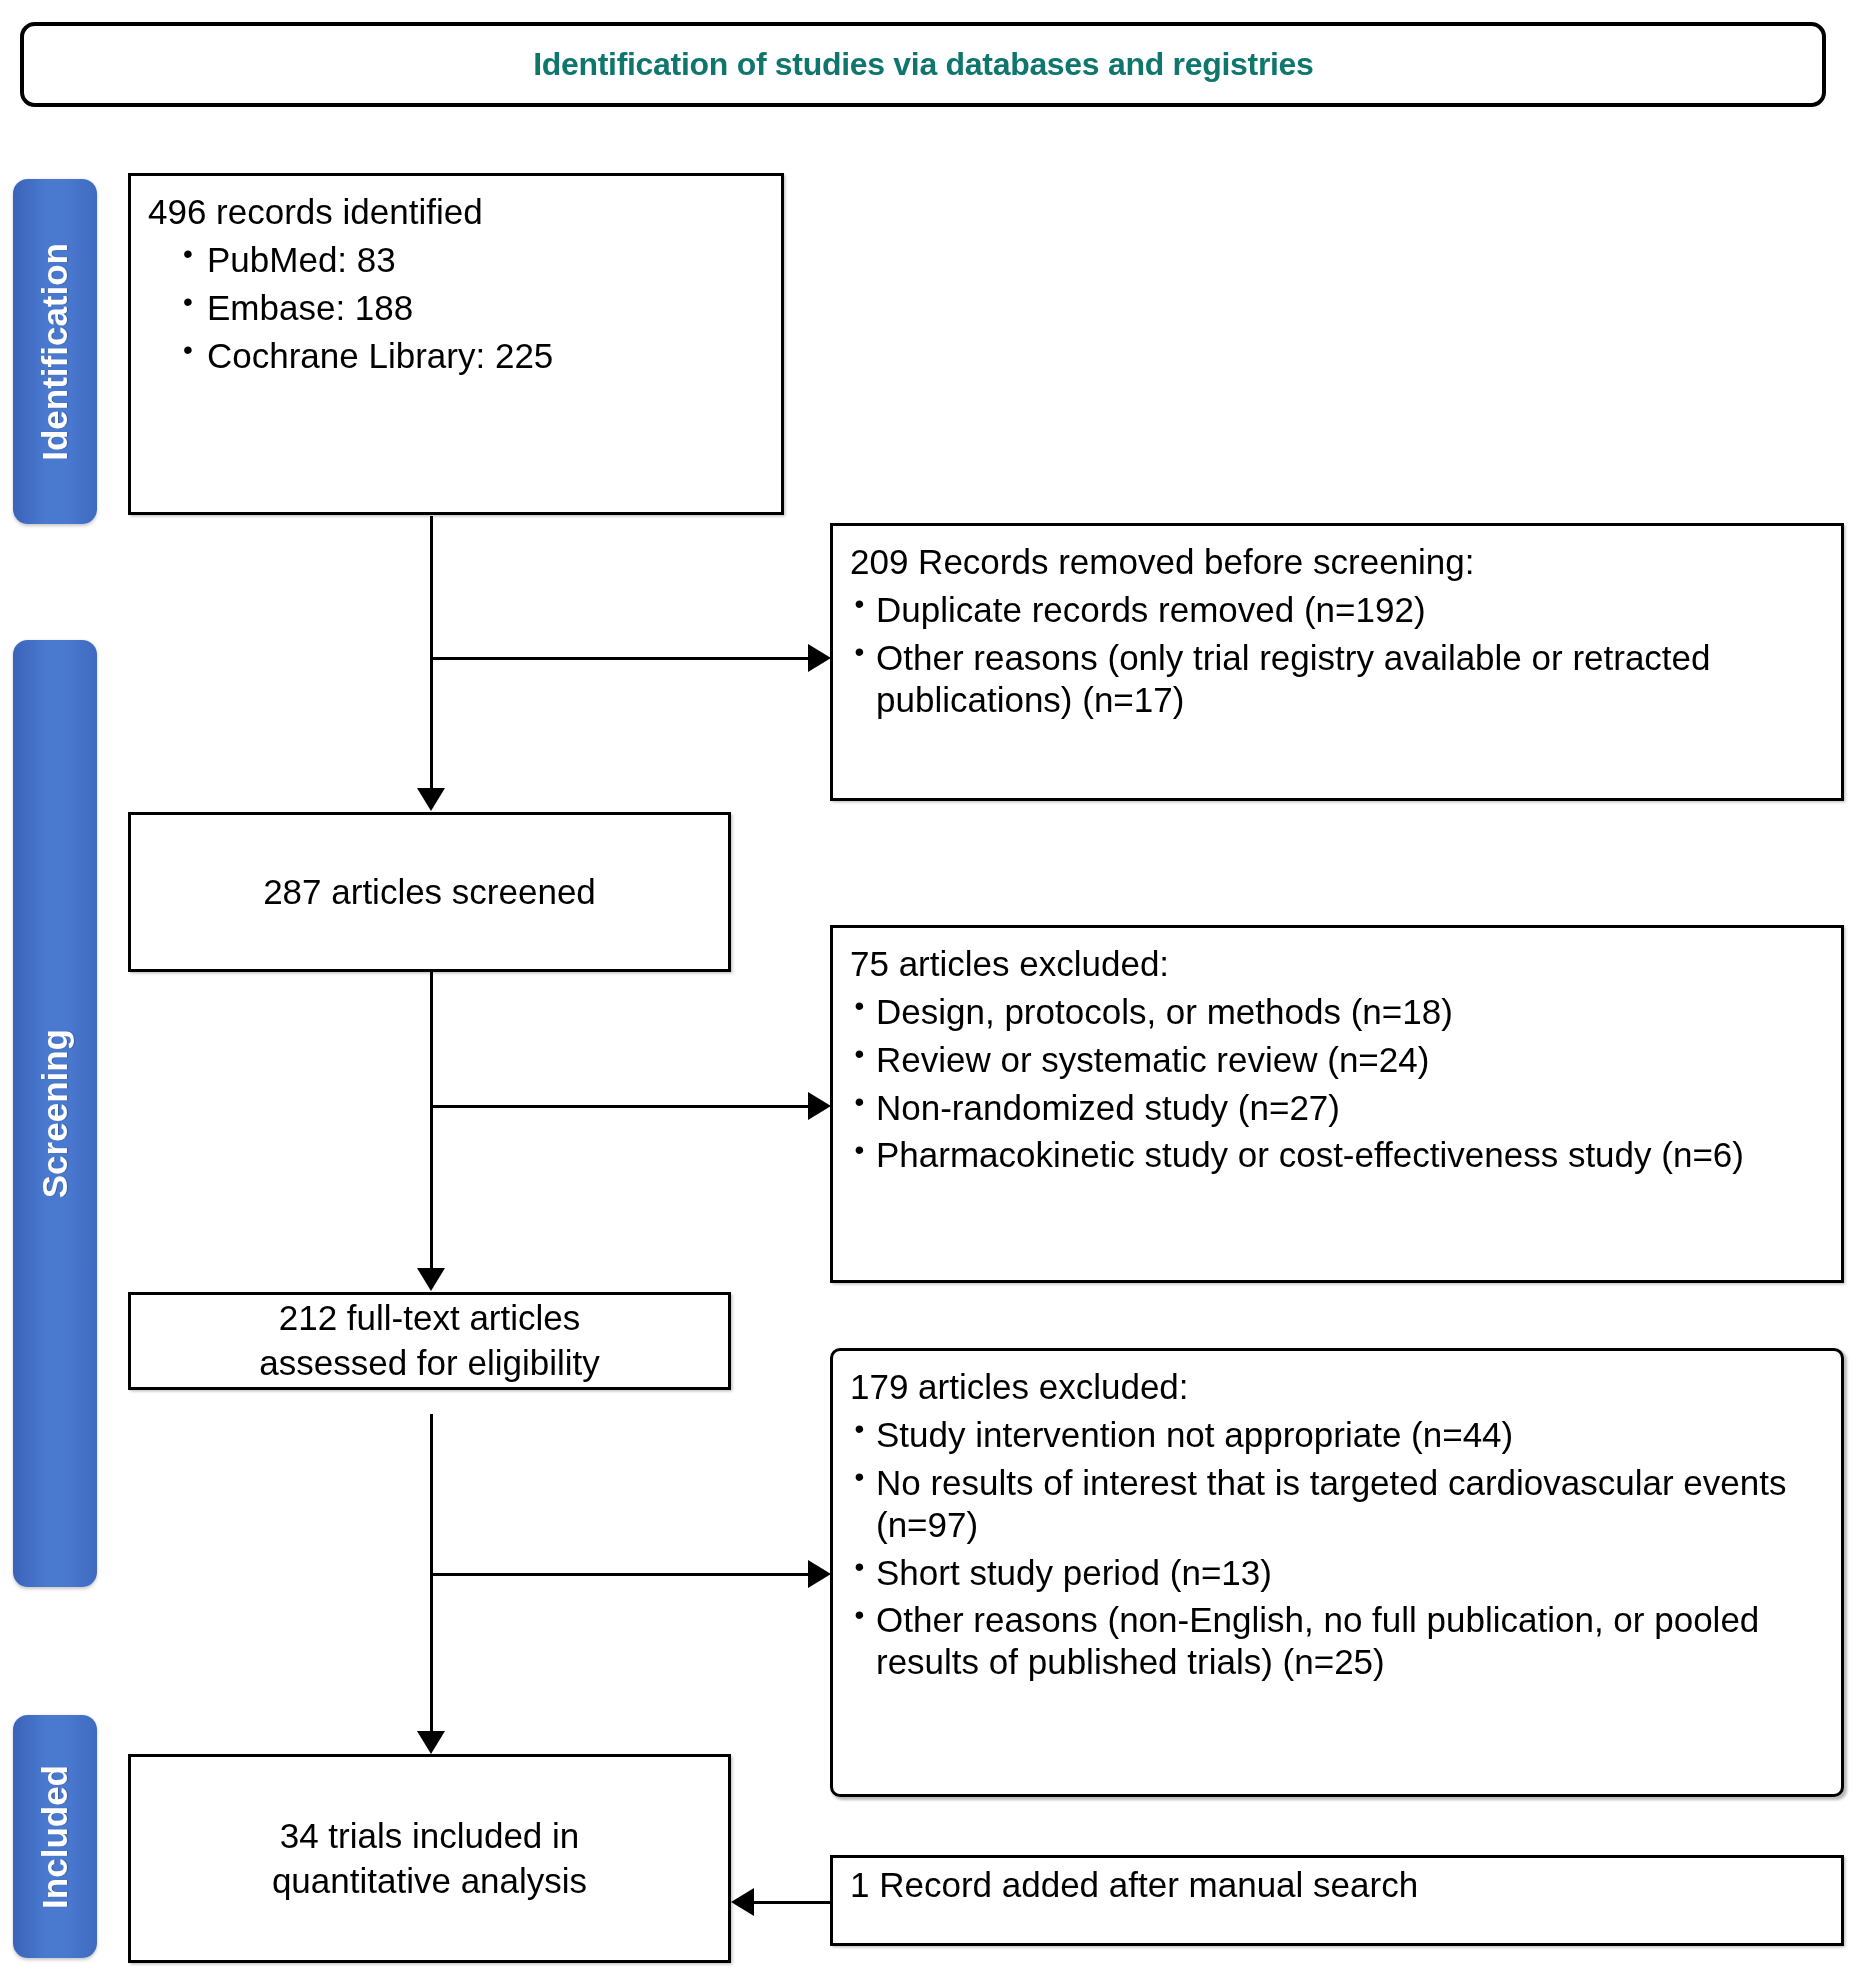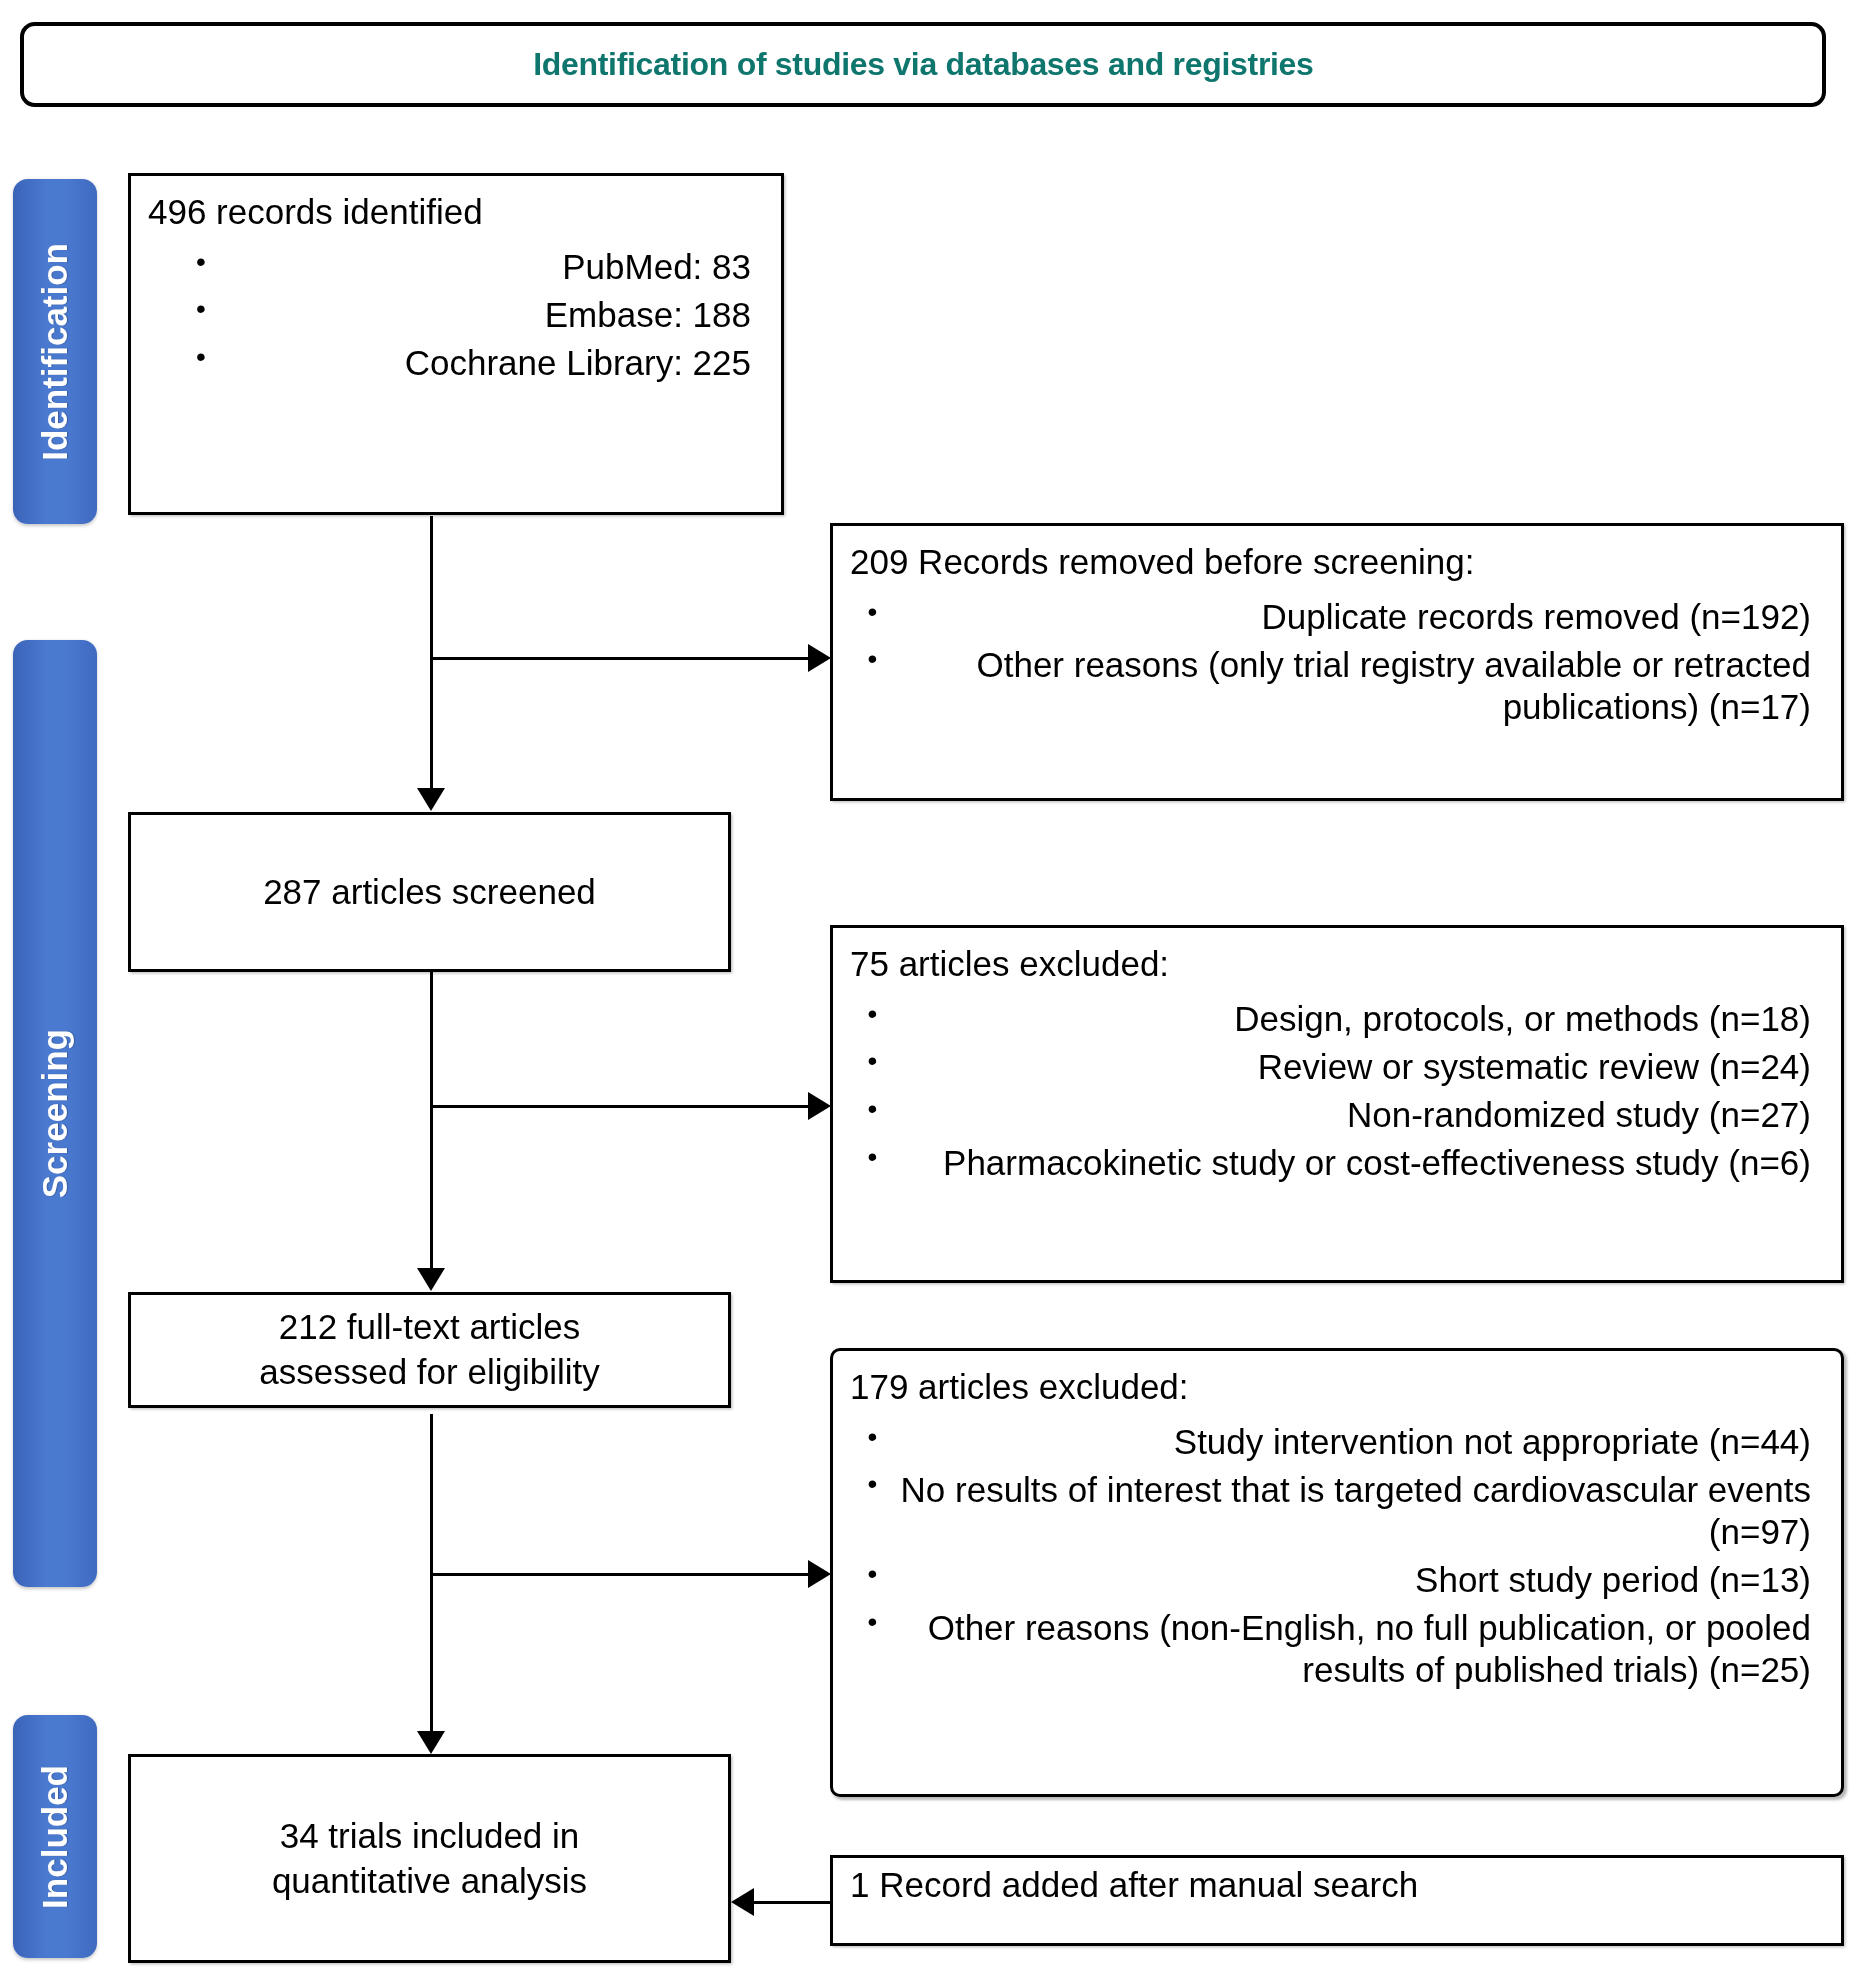--- a/index.html
+++ b/index.html
@@ -92,24 +92,23 @@
     color: #000000;
   }
   .node-lead {
     font-size: 35px;
     line-height: 1.22;
     margin: 0 0 3.4px 0;
     color: #000000;
   }
   .node-lead .ital { }
   ul.node-list {
-    margin: 13px;
+    margin: 0;
     padding: 0;
     list-style: none;
-    text-align: right;
   }
   ul.node-list li {
     position: relative;
     padding-left: 26px;
     margin: 5.7px 0 5.7px 0;
     font-size: 35px;
     line-height: 1.2;
     color: #000000;
   }
   ul.node-list li::before {
@@ -233,21 +232,21 @@
       <div class="node-lead">75 articles excluded:</div>
       <ul class="node-list">
         <li>Design, protocols, or methods (n=18)</li>
         <li>Review or systematic review (n=24)</li>
         <li>Non-randomized study (n=27)</li>
         <li>Pharmacokinetic study or cost-effectiveness study (n=6)</li>
       </ul>
     </div>
   </div>
 
-  <div class="node" style="left:128px; top:1292px; width:603px; height:116px;">
+  <div class="node" style="left:128px; top:1292px; width:603px; height:98px;">
     <div class="node-centered">
       <div class="ctext">
         <div>212 full-text articles</div>
         <div>assessed for eligibility</div>
       </div>
     </div>
   </div>
 
   <div class="node" style="left:830px; top:1348px; width:1014px; height:449px;border-radius:10px;">
     <div class="node-inner">

